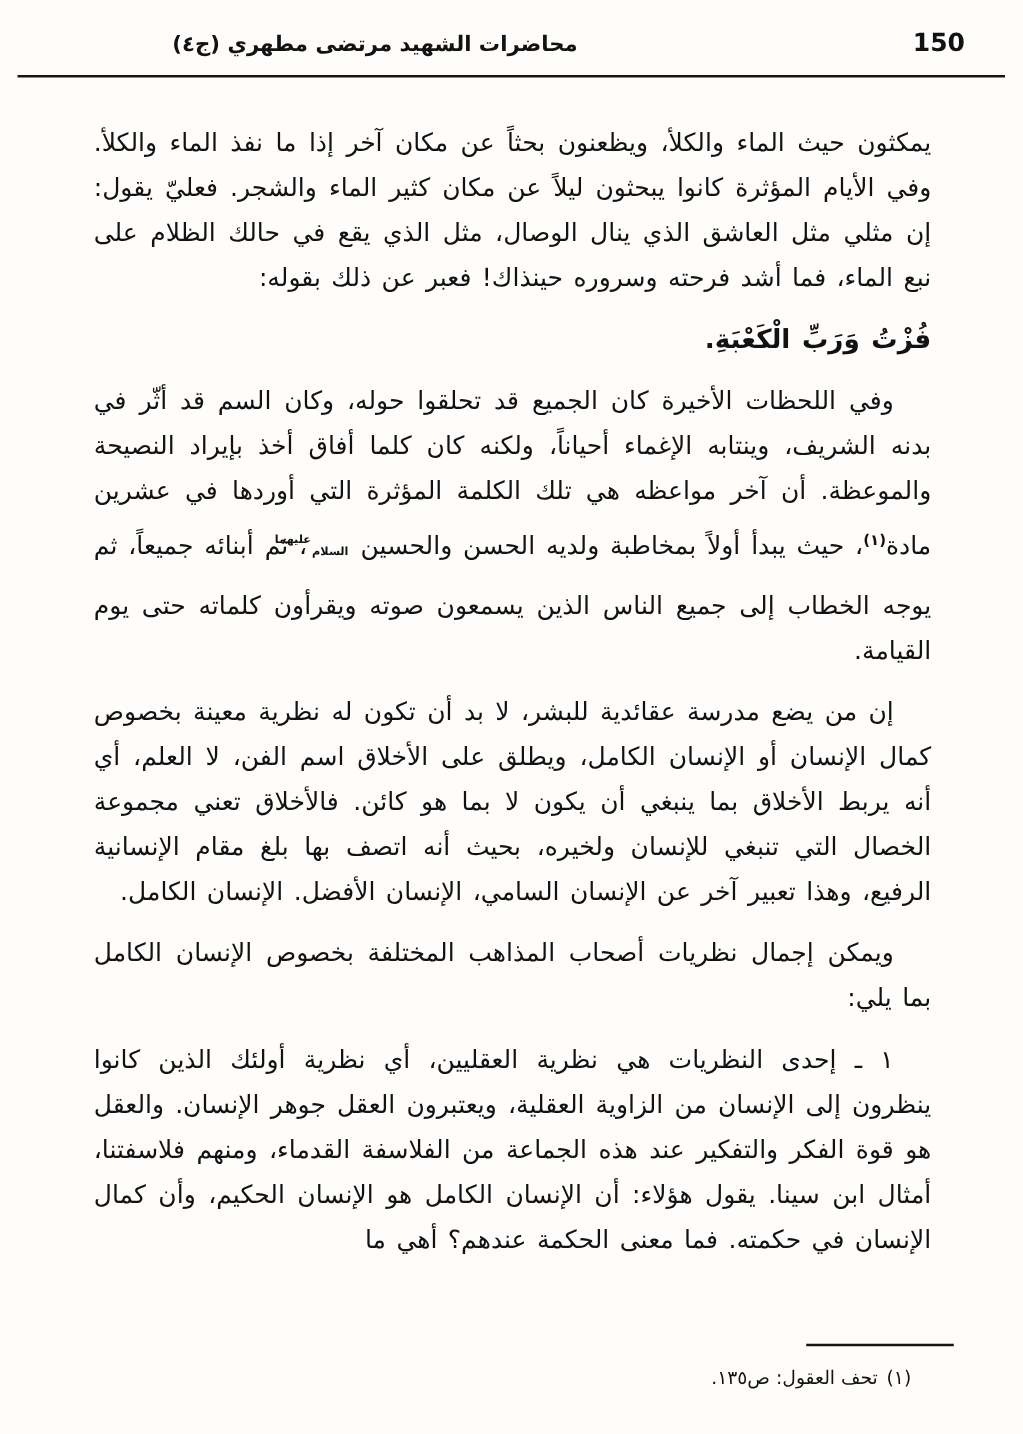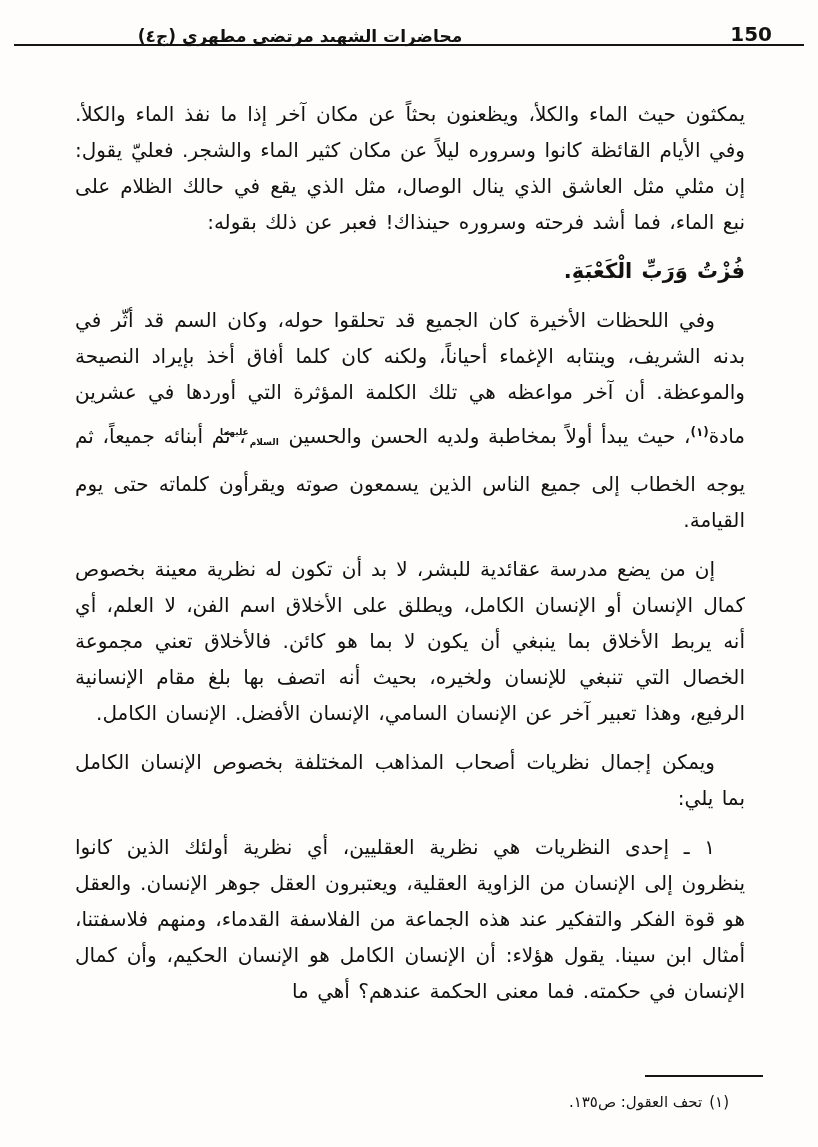--- a/index.html
+++ b/index.html
@@ -13,21 +13,21 @@
   }
   .page {
     position: relative;
     width: 818px; height: 1147px;
     background: #fefdfb;
     overflow: hidden;
     direction: rtl;
   }
 
   
-  .page-header { position: relative; height: 46px; }
+  .page-header { position: relative; height: 62px; }
   .header-rule {
     position: absolute; bottom: 0; left: 14px; right: 14px;
     height: 2px; background: #151515;
   }
   .book-title {
     position: absolute; left: 300px; top: 26px;
     transform: translateX(-50%);
     font-size: 17px; font-weight: 700; white-space: nowrap;
   }
   .page-number {
@@ -92,21 +92,21 @@
 
 <div class="page">
 
   <header class="page-header">
     <span class="book-title">محاضرات الشهيد مرتضى مطهري (ج٤)</span>
     <span class="page-number">150</span>
     <div class="header-rule"></div>
   </header>
 
   <main class="page-body">
-      <p class="para"><span>يمكثون حيث الماء والكلأ، ويظعنون بحثاً عن مكان آخر إذا ما نفذ الماء والكلأ. وفي الأيام القائظة كانوا وسروره ليلاً عن مكان كثير الماء والشجر. فعليّ يقول: إن مثلي مثل العاشق الذي ينال الوصال، مثل الذي يقع في حالك الظلام على نبع الماء، فما أشد فرحته وسروره حينذاك! فعبر عن ذلك بقوله:</span></p>
+      <p class="para"><span>يمكثون حيث الماء والكلأ، ويظعنون بحثاً عن مكان آخر إذا ما نفذ الماء والكلأ. وفي الأيام المؤثرة كانوا يبحثون ليلاً عن مكان كثير الماء والشجر. فعليّ يقول: إن مثلي مثل العاشق الذي ينال الوصال، مثل الذي يقع في حالك الظلام على نبع الماء، فما أشد فرحته وسروره حينذاك! فعبر عن ذلك بقوله:</span></p>
       <p class="para quote"><strong>فُزْتُ وَرَبِّ الْكَعْبَةِ.</strong></p>
       <p class="para indent"><span>وفي اللحظات الأخيرة كان الجميع قد تحلقوا حوله، وكان السم قد أثّر في بدنه الشريف، وينتابه الإغماء أحياناً، ولكنه كان كلما أفاق أخذ بإيراد النصيحة والموعظة. أن آخر مواعظه هي تلك الكلمة المؤثرة التي أوردها في عشرين مادة</span><sup class="fn-ref">(١)</sup><span>، حيث يبدأ أولاً بمخاطبة ولديه الحسن والحسين </span><span class="honorific">عليهما السلام</span><span>، ثم أبنائه جميعاً، ثم يوجه الخطاب إلى جميع الناس الذين يسمعون صوته ويقرأون كلماته حتى يوم القيامة.</span></p>
       <p class="para indent"><span>إن من يضع مدرسة عقائدية للبشر، لا بد أن تكون له نظرية معينة بخصوص كمال الإنسان أو الإنسان الكامل، ويطلق على الأخلاق اسم الفن، لا العلم، أي أنه يربط الأخلاق بما ينبغي أن يكون لا بما هو كائن. فالأخلاق تعني مجموعة الخصال التي تنبغي للإنسان ولخيره، بحيث أنه اتصف بها بلغ مقام الإنسانية الرفيع، وهذا تعبير آخر عن الإنسان السامي، الإنسان الأفضل. الإنسان الكامل.</span></p>
       <p class="para indent"><span>ويمكن إجمال نظريات أصحاب المذاهب المختلفة بخصوص الإنسان الكامل بما يلي:</span></p>
       <p class="para indent"><span>١ ـ إحدى النظريات هي نظرية العقليين، أي نظرية أولئك الذين كانوا ينظرون إلى الإنسان من الزاوية العقلية، ويعتبرون العقل جوهر الإنسان. والعقل هو قوة الفكر والتفكير عند هذه الجماعة من الفلاسفة القدماء، ومنهم فلاسفتنا، أمثال ابن سينا. يقول هؤلاء: أن الإنسان الكامل هو الإنسان الحكيم، وأن كمال الإنسان في حكمته. فما معنى الحكمة عندهم؟ أهي ما</span></p>
     </main>
 
   <footer class="footnote-area">
     <div class="footnote-rule"></div>
     <p class="footnote">

